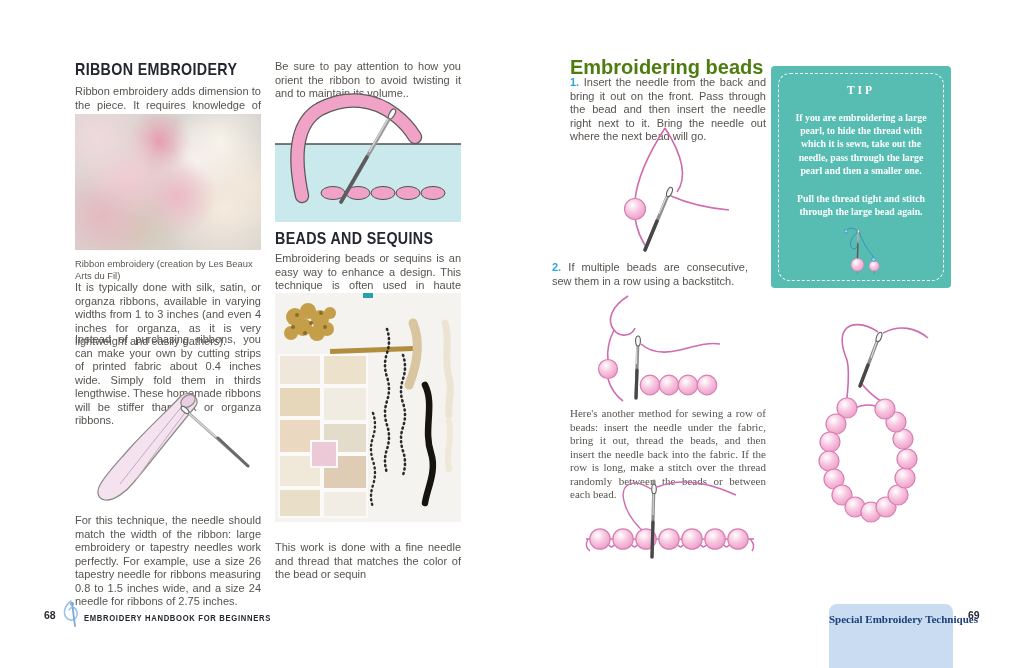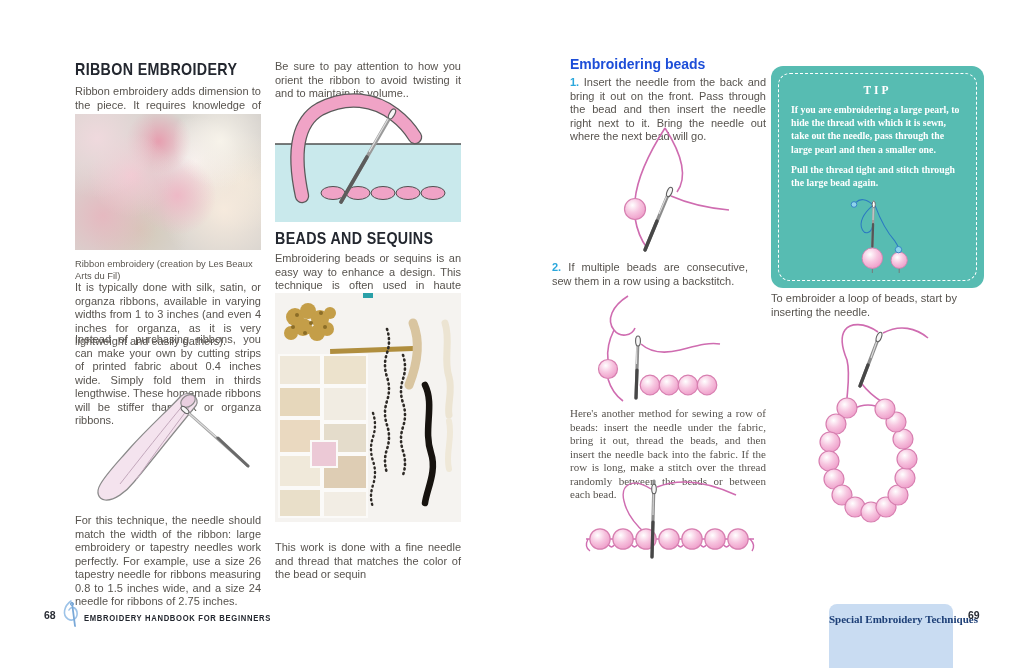--- a/index.html
+++ b/index.html
@@ -4,29 +4,29 @@
 <style>
   html,body{margin:0;padding:0;background:#e8e8e8;}
   #spread{position:relative;width:1024px;height:668px;background:#ffffff;overflow:hidden;
           font-family:"Liberation Sans",sans-serif;color:#57534e;}
   .abs{position:absolute;}
   .para{position:absolute;font-size:11px;line-height:1.23;color:#57534e;text-align:justify;}
   .caption{position:absolute;font-size:9.4px;line-height:1.25;color:#5a5650;text-align:left;}
   .display-title{position:absolute;font-weight:800;color:#23272f;font-size:17px;letter-spacing:.4px;
                  transform:scaleX(.84);transform-origin:left center;white-space:nowrap;
                  font-family:"Liberation Sans",sans-serif;}
-  .subhead{position:absolute;font-weight:700;color:#1d4ed8;font-size:14px;}
+  .subhead{position:absolute;font-weight:700;color:#4d7c0f;font-size:20px;}
   .step-num{color:#2aa7dc;font-weight:700;}
   .photo{position:absolute;}
   .illus{position:absolute;}
-  .tipbox{position:absolute;left:771px;top:66px;width:213px;height:222px;background:#57bcb2;border-radius:12px;}
+  .tipbox{position:absolute;left:771px;top:66px;width:180px;height:222px;background:#57bcb2;border-radius:4px;}
   .tipbox-inner{position:absolute;inset:7px;border:1.6px dashed #ffffff;border-radius:12px;
                 display:flex;flex-direction:column;align-items:center;padding:10px 10px 6px 10px;box-sizing:border-box;}
   .tip-title{font-family:"Liberation Serif",serif;font-weight:700;color:#ffffff;font-size:11.5px;letter-spacing:3px;margin-bottom:7px;}
-  .tip-para{font-family:"Liberation Serif",serif;font-weight:700;color:#ffffff;font-size:9.8px;line-height:1.35;margin:0 2px 7px 2px;}
+  .tip-para{font-family:"Liberation Serif",serif;font-weight:700;color:#ffffff;font-size:9.8px;line-height:1.35;text-align:center;margin:8px 2px 7px 2px;}
   .footer-num{position:absolute;font-size:10.5px;font-weight:700;color:#2a2d35;}
   .footer-title{position:absolute;font-size:9px;font-weight:700;color:#23272f;letter-spacing:.8px;
                 transform:scaleX(.85);transform-origin:left center;white-space:nowrap;}
   .tab{position:absolute;left:829px;top:604px;width:124px;height:64px;background:#c9dcf2;border-radius:8px 8px 0 0;}
   .tab-label{position:absolute;left:0;right:0;top:9px;text-align:right;font-family:"Liberation Serif",serif;
              font-weight:700;font-size:11px;color:#1d3f77;white-space:nowrap;}
   .photo-flowers{width:186px;height:136px;background-color:#d8d4cf;background-image:
     radial-gradient(circle at 78% 20%, #f7f3ea 0%, rgba(247,243,234,0) 26%),
     radial-gradient(circle at 12% 18%, #efd9dd 0%, rgba(239,217,221,0) 30%),
     radial-gradient(circle at 30% 45%, #f2c9d2 0%, rgba(242,201,210,0) 28%),
@@ -257,21 +257,20 @@
         </g>
         <circle cx="52" cy="88" r="14.5" fill="url(#beadGrad)" stroke="#d77fb0" stroke-width="1.2"></circle>
         <circle cx="90" cy="91" r="11.5" fill="url(#beadGrad)" stroke="#d77fb0" stroke-width="1.2"></circle>
         <circle cx="89" cy="76" r="4.5" fill="#8ed4ec" stroke="#2b79c2" stroke-width="1.2"></circle>
         <line x1="52" y1="103.5" x2="52" y2="109" stroke="#777777" stroke-width="1.4"></line>
         <line x1="90" y1="103" x2="90" y2="109" stroke="#777777" stroke-width="1.4"></line>
       </svg>
     </div>
   </div>
 
-  <div class="para" style="left:771px;top:292px;width:186px;">To embroider a loop of beads, start by inserting the needle.</div>
 
   <svg class="illus" style="left:790px;top:320px;" width="160" height="207" viewBox="0 0 160 207">
     <ellipse cx="78" cy="140" rx="38" ry="55" fill="none" stroke="#cf6cb0" stroke-width="1.5"></ellipse>
     <g fill="none" stroke="#cf6cb0" stroke-width="1.6">
       <path d="M 88,12 C 74,2 60,3 55,10 C 50,17 52,28 57,40 C 60,52 58,66 57,78"></path>
       <path d="M 93,13 C 110,4 126,8 138,18"></path>
       <path d="M 72,64 C 78,72 86,78 92,82"></path>
     </g>
     <g>
       <circle cx="57" cy="88" r="10" fill="url(#beadGrad)" stroke="#d77fb0" stroke-width="1.2"></circle>

